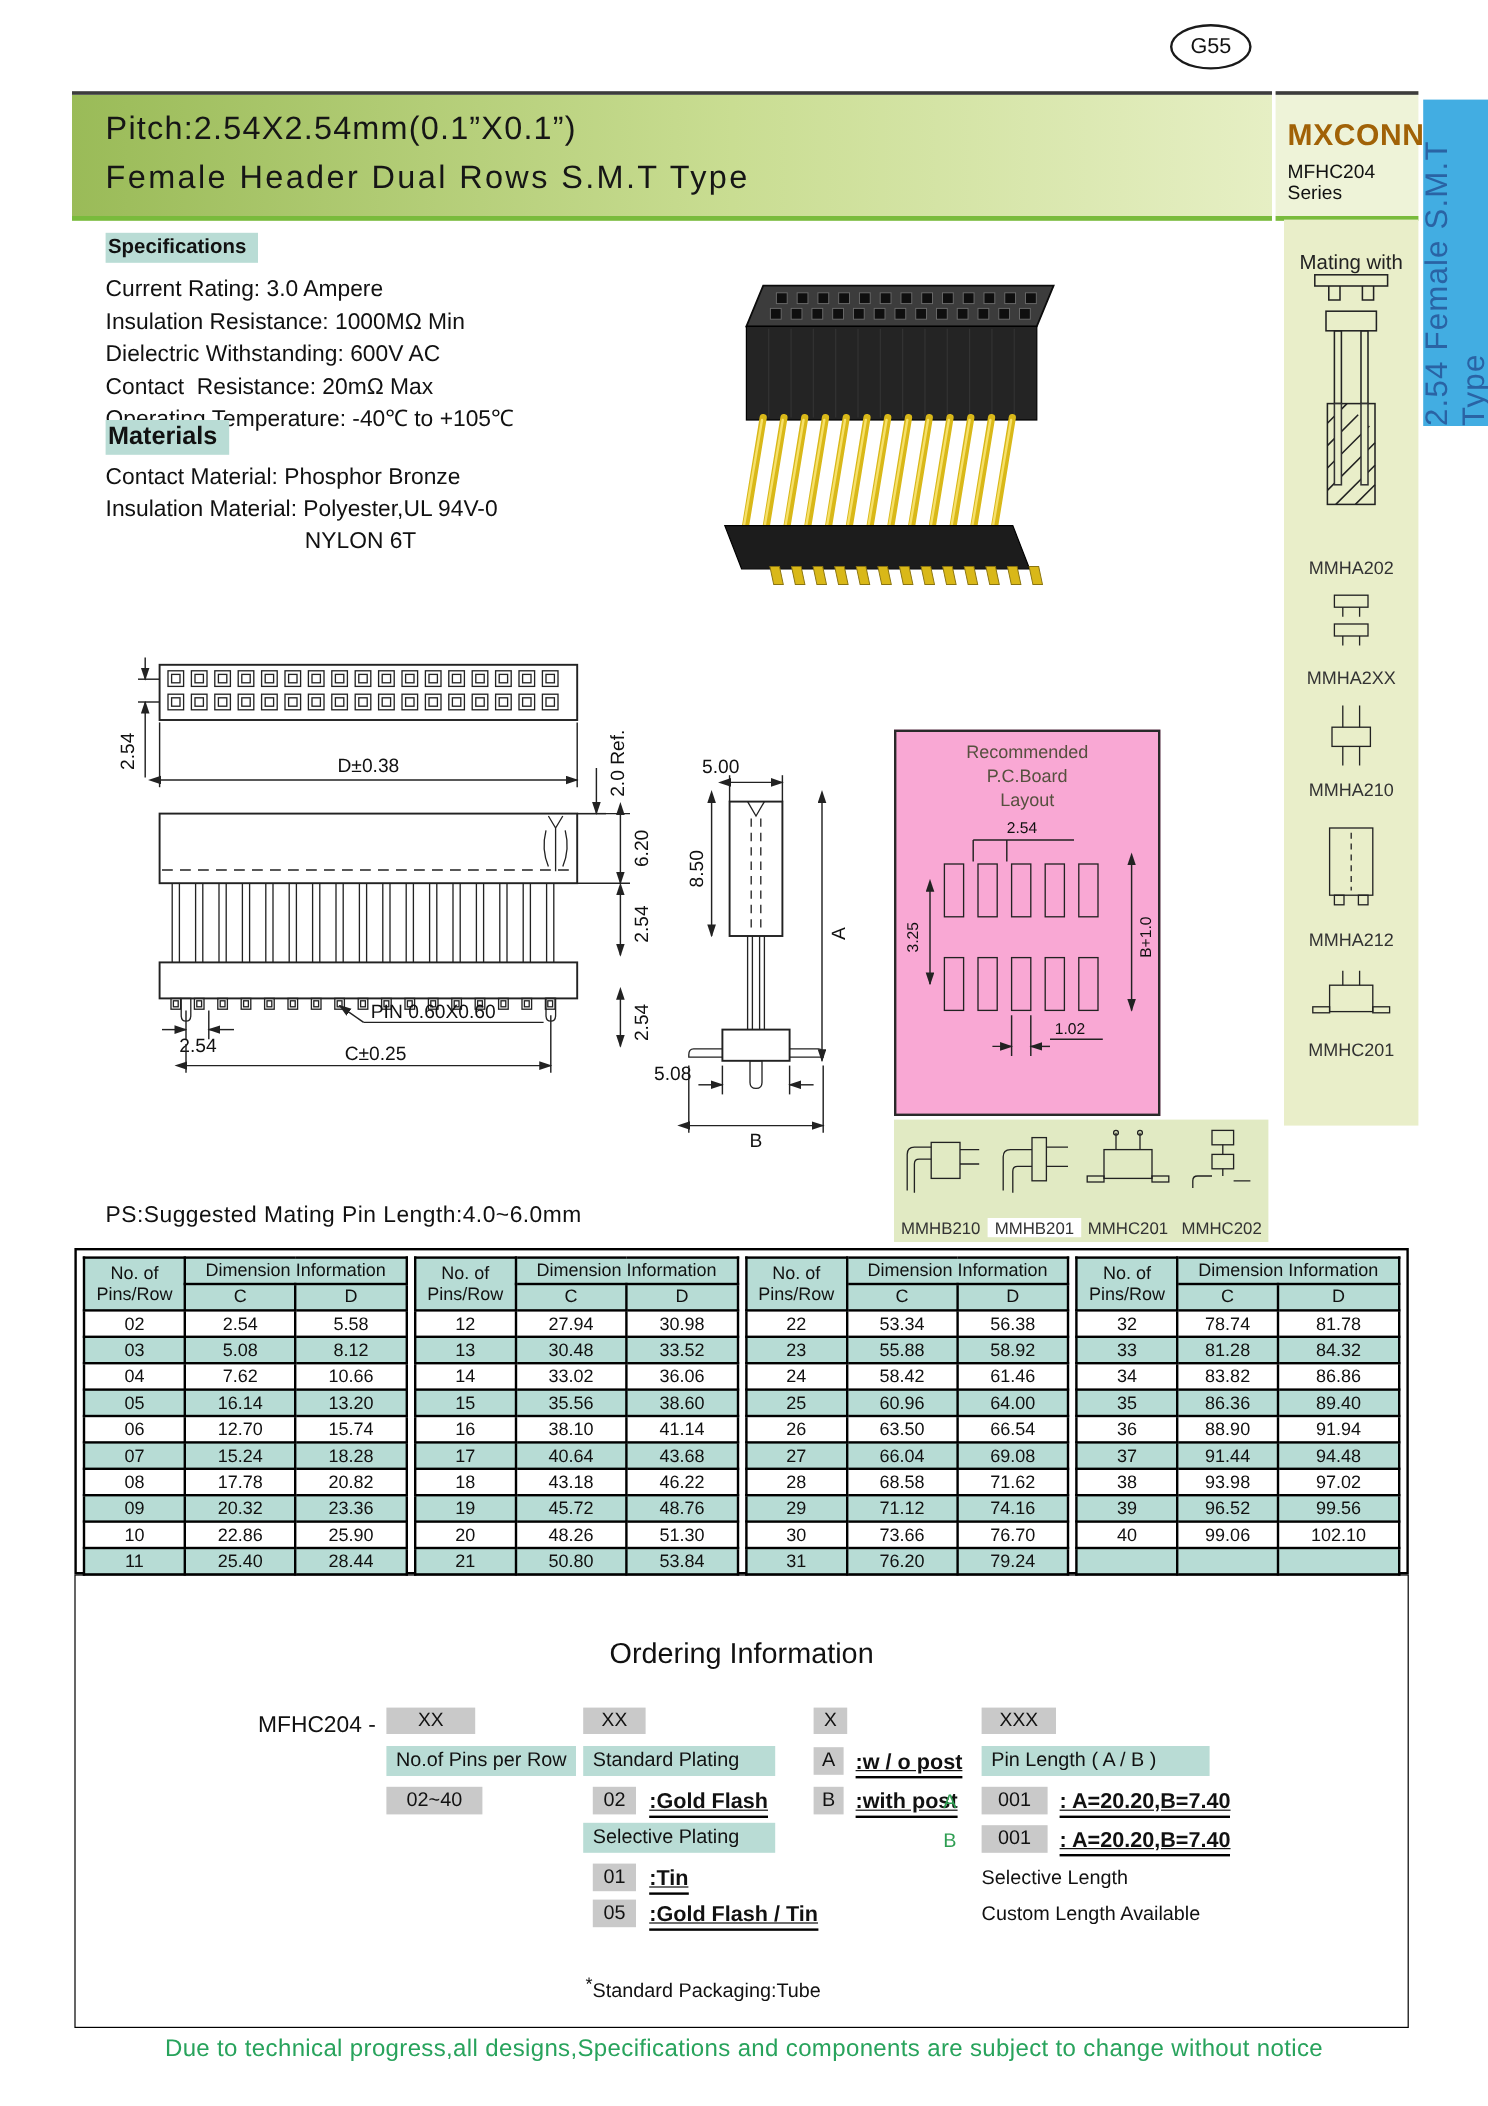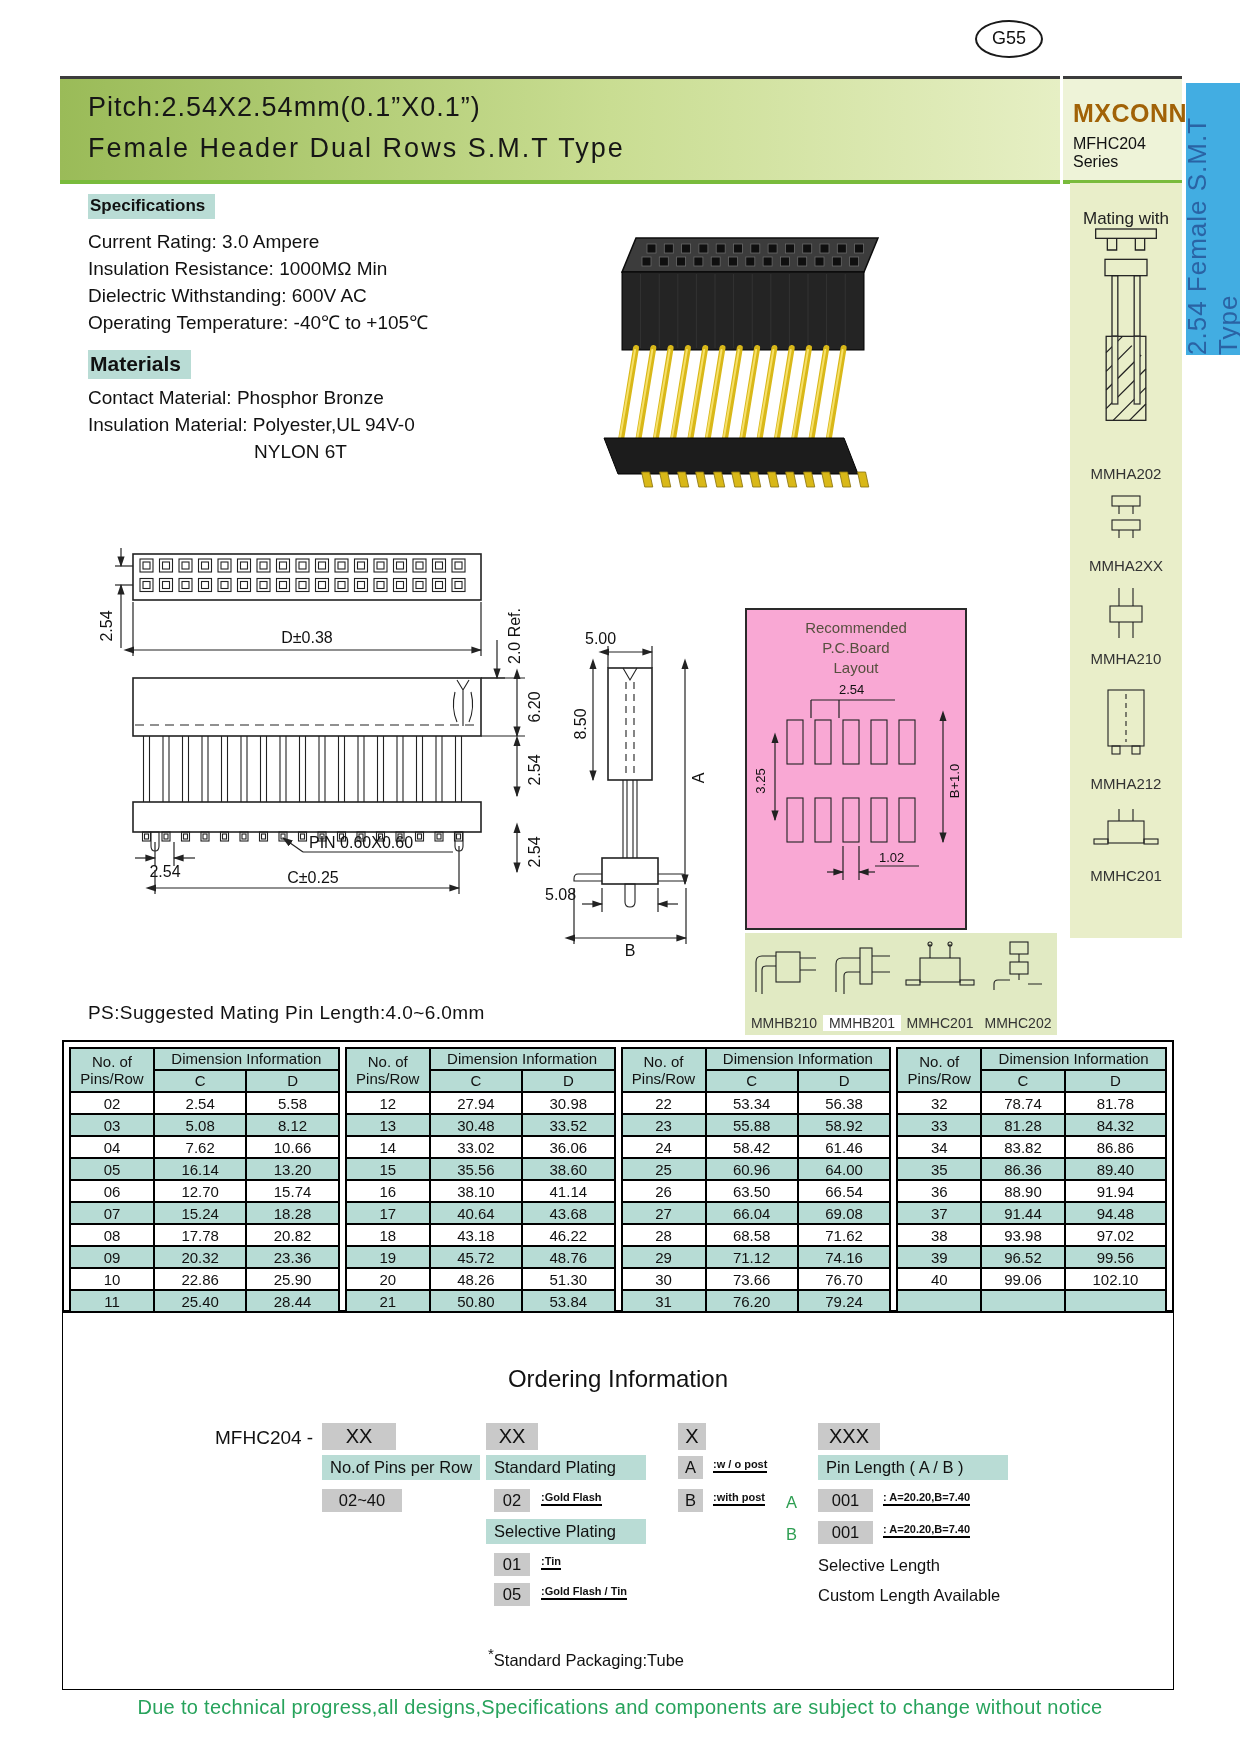--- a/index.html
+++ b/index.html
@@ -59,23 +59,23 @@
   table.dim th,table.dim td{border:2px solid #000;font-size:15px;font-weight:normal;
            text-align:center;padding:0;height:20px;color:#111;}
   table.dim th{background:#b7dcd5;line-height:1.15;}
   table.dim .c1{width:82px;}
   table.dim tr.alt td{background:#b7dcd5;}
 
   
   .obox{left:62px;top:1312px;width:1112px;height:378px;border:1px solid #000;box-sizing:border-box;}
   .otitle{position:absolute;top:52px;left:0;width:100%;text-align:center;font-size:24px;color:#111;}
   .omodel{position:absolute;left:152px;top:114px;font-size:19px;}
-  .gbox{position:absolute;background:#c9c9c9;text-align:center;font-size:20px;padding:2px 0;}
+  .gbox{position:absolute;background:#c9c9c9;text-align:center;font-size:16px;padding:2px 0;}
   .tchip{position:absolute;background:#b9dcd5;font-size:16.5px;padding:3px 8px;}
-  .oval{position:absolute;font-size:11px;font-weight:bold;border-bottom:2px solid #000;padding-bottom:1px;}
+  .oval{position:absolute;font-size:18px;font-weight:bold;border-bottom:2px solid #000;padding-bottom:1px;text-decoration:underline;}
   .otext{position:absolute;font-size:16.5px;}
   .gpfx{position:absolute;font-size:16.5px;color:#2e9e52;}
   .fnote{position:absolute;left:425px;top:332px;font-size:16.5px;}
   .fnote sup{font-size:15px;}
 
   .footer{left:0;top:1696px;width:100%;text-align:center;font-size:20px;color:#28a35c;letter-spacing:.3px;}
 
   svg{display:block;}
   .ln{stroke:#222;stroke-width:1.6;fill:none;}
   .lnt{stroke:#222;stroke-width:1.1;fill:none;}
@@ -96,21 +96,21 @@
   <div class="brand">MXCONN</div>
   <div class="series">MFHC204 Series</div>
 </div>
 <div class="abs bluetab">
   <span>2.54 Female S.M.T Type</span>
 </div>
 
 <div class="abs h-spec">
   <span class="chip">Specifications</span>
 </div>
-<div class="abs speclist"><div>Current Rating: 3.0 Ampere</div><div>Insulation Resistance: 1000MΩ Min</div><div>Dielectric Withstanding: 600V AC</div><div>Operating Temperature: -40℃ to +105℃</div></div>
+<div class="abs speclist"><div>Current Rating: 3.0 Ampere</div><div>Insulation Resistance: 1000MΩ Min</div><div>Dielectric Withstanding: 600V AC</div><div>Contact  Resistance: 20mΩ Max</div><div>Operating Temperature: -40℃ to +105℃</div></div>
 
 <div class="abs h-mat">
   <span class="chip">Materials</span>
 </div>
 <div class="abs matlist">
   <div>Contact Material: Phosphor Bronze</div>
   <div>Insulation Material: Polyester,UL 94V-0</div>
   <div class="indent">NYLON 6T</div>
 </div>
 

